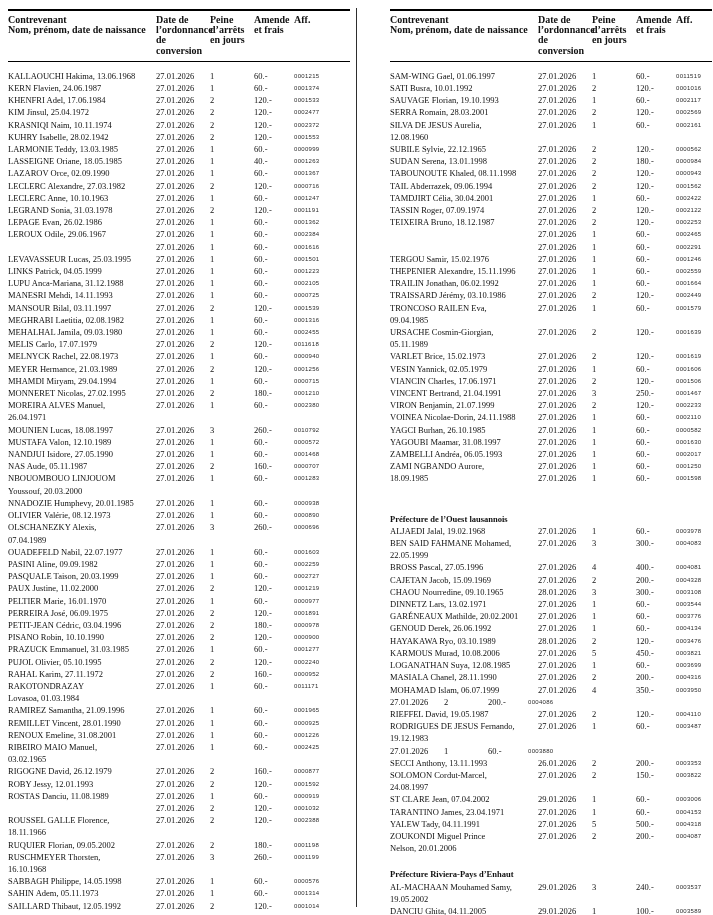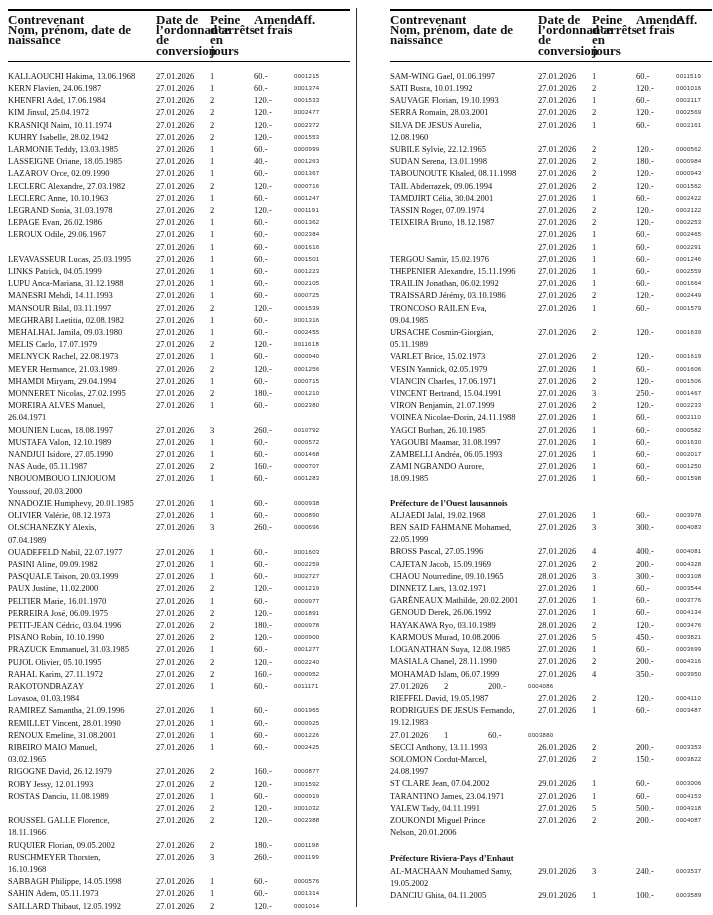--- a/index.html
+++ b/index.html
@@ -8,31 +8,31 @@
     font-family:"Liberation Serif","DejaVu Serif",serif;
     -webkit-font-smoothing:antialiased;
   }
   .page{position:relative;width:713px;height:915px;overflow:hidden;background:#fff;}
   .col{position:absolute;top:9px;}
   .col-left{left:8px;width:342px;}
   .col-right{left:390px;width:322px;}
   .divider{position:absolute;left:356px;top:8px;width:1px;height:899px;background:#2e2e2e;}
   .thead{
     display:flex;border-top:2px solid #000;border-bottom:1px solid #000;
-    padding:4px 0 5px;font-weight:bold;font-size:13px;line-height:10.2px;
+    padding:4px 0 5px;font-weight:bold;font-size:10px;line-height:10.2px;
     white-space:pre-line;
   }
   .th-name{width:148px;}
   .th-date{width:54px;}
   .th-days{width:44px;}
   .th-fine{width:40px;}
   .th-aff{flex:1;}
   .rows{padding-top:8px;font-size:8.5px;line-height:12.2px;}
   .section-title{font-weight:bold;height:12.2px;}
-  .section-ouest-lausannois{margin-top:12px;}
+  .section-ouest-lausannois{margin-top:28px;}
   .section-riviera-pays-denhaut{margin-top:14px;}
   .row{display:flex;align-items:flex-start;}
   .cell{display:block;}
   .name{width:148px;white-space:pre-line;padding-right:2px;box-sizing:border-box;}
   .entries{flex:1;min-width:0;}
   .entry{display:flex;height:12.2px;}
   .entry .date{width:54px;}
   .entry .days{width:44px;}
   .entry .fine{width:40px;}
   .entry .aff{
@@ -1014,21 +1014,21 @@
             <div class="entries">
               <div class="entry">
                 <span class="cell date">27.01.2026</span>
                 <span class="cell days">2</span>
                 <span class="cell fine">120.-</span>
                 <span class="cell aff">0001506</span>
               </div>
             </div>
           </div>
           <div class="row">
-            <div class="cell name">VINCENT Bertrand, 15.04.1991</div>
+            <div class="cell name">VINCENT Bertrand, 21.04.1991</div>
             <div class="entries">
               <div class="entry">
                 <span class="cell date">27.01.2026</span>
                 <span class="cell days">3</span>
                 <span class="cell fine">250.-</span>
                 <span class="cell aff">0001467</span>
               </div>
             </div>
           </div>
           <div class="row">

